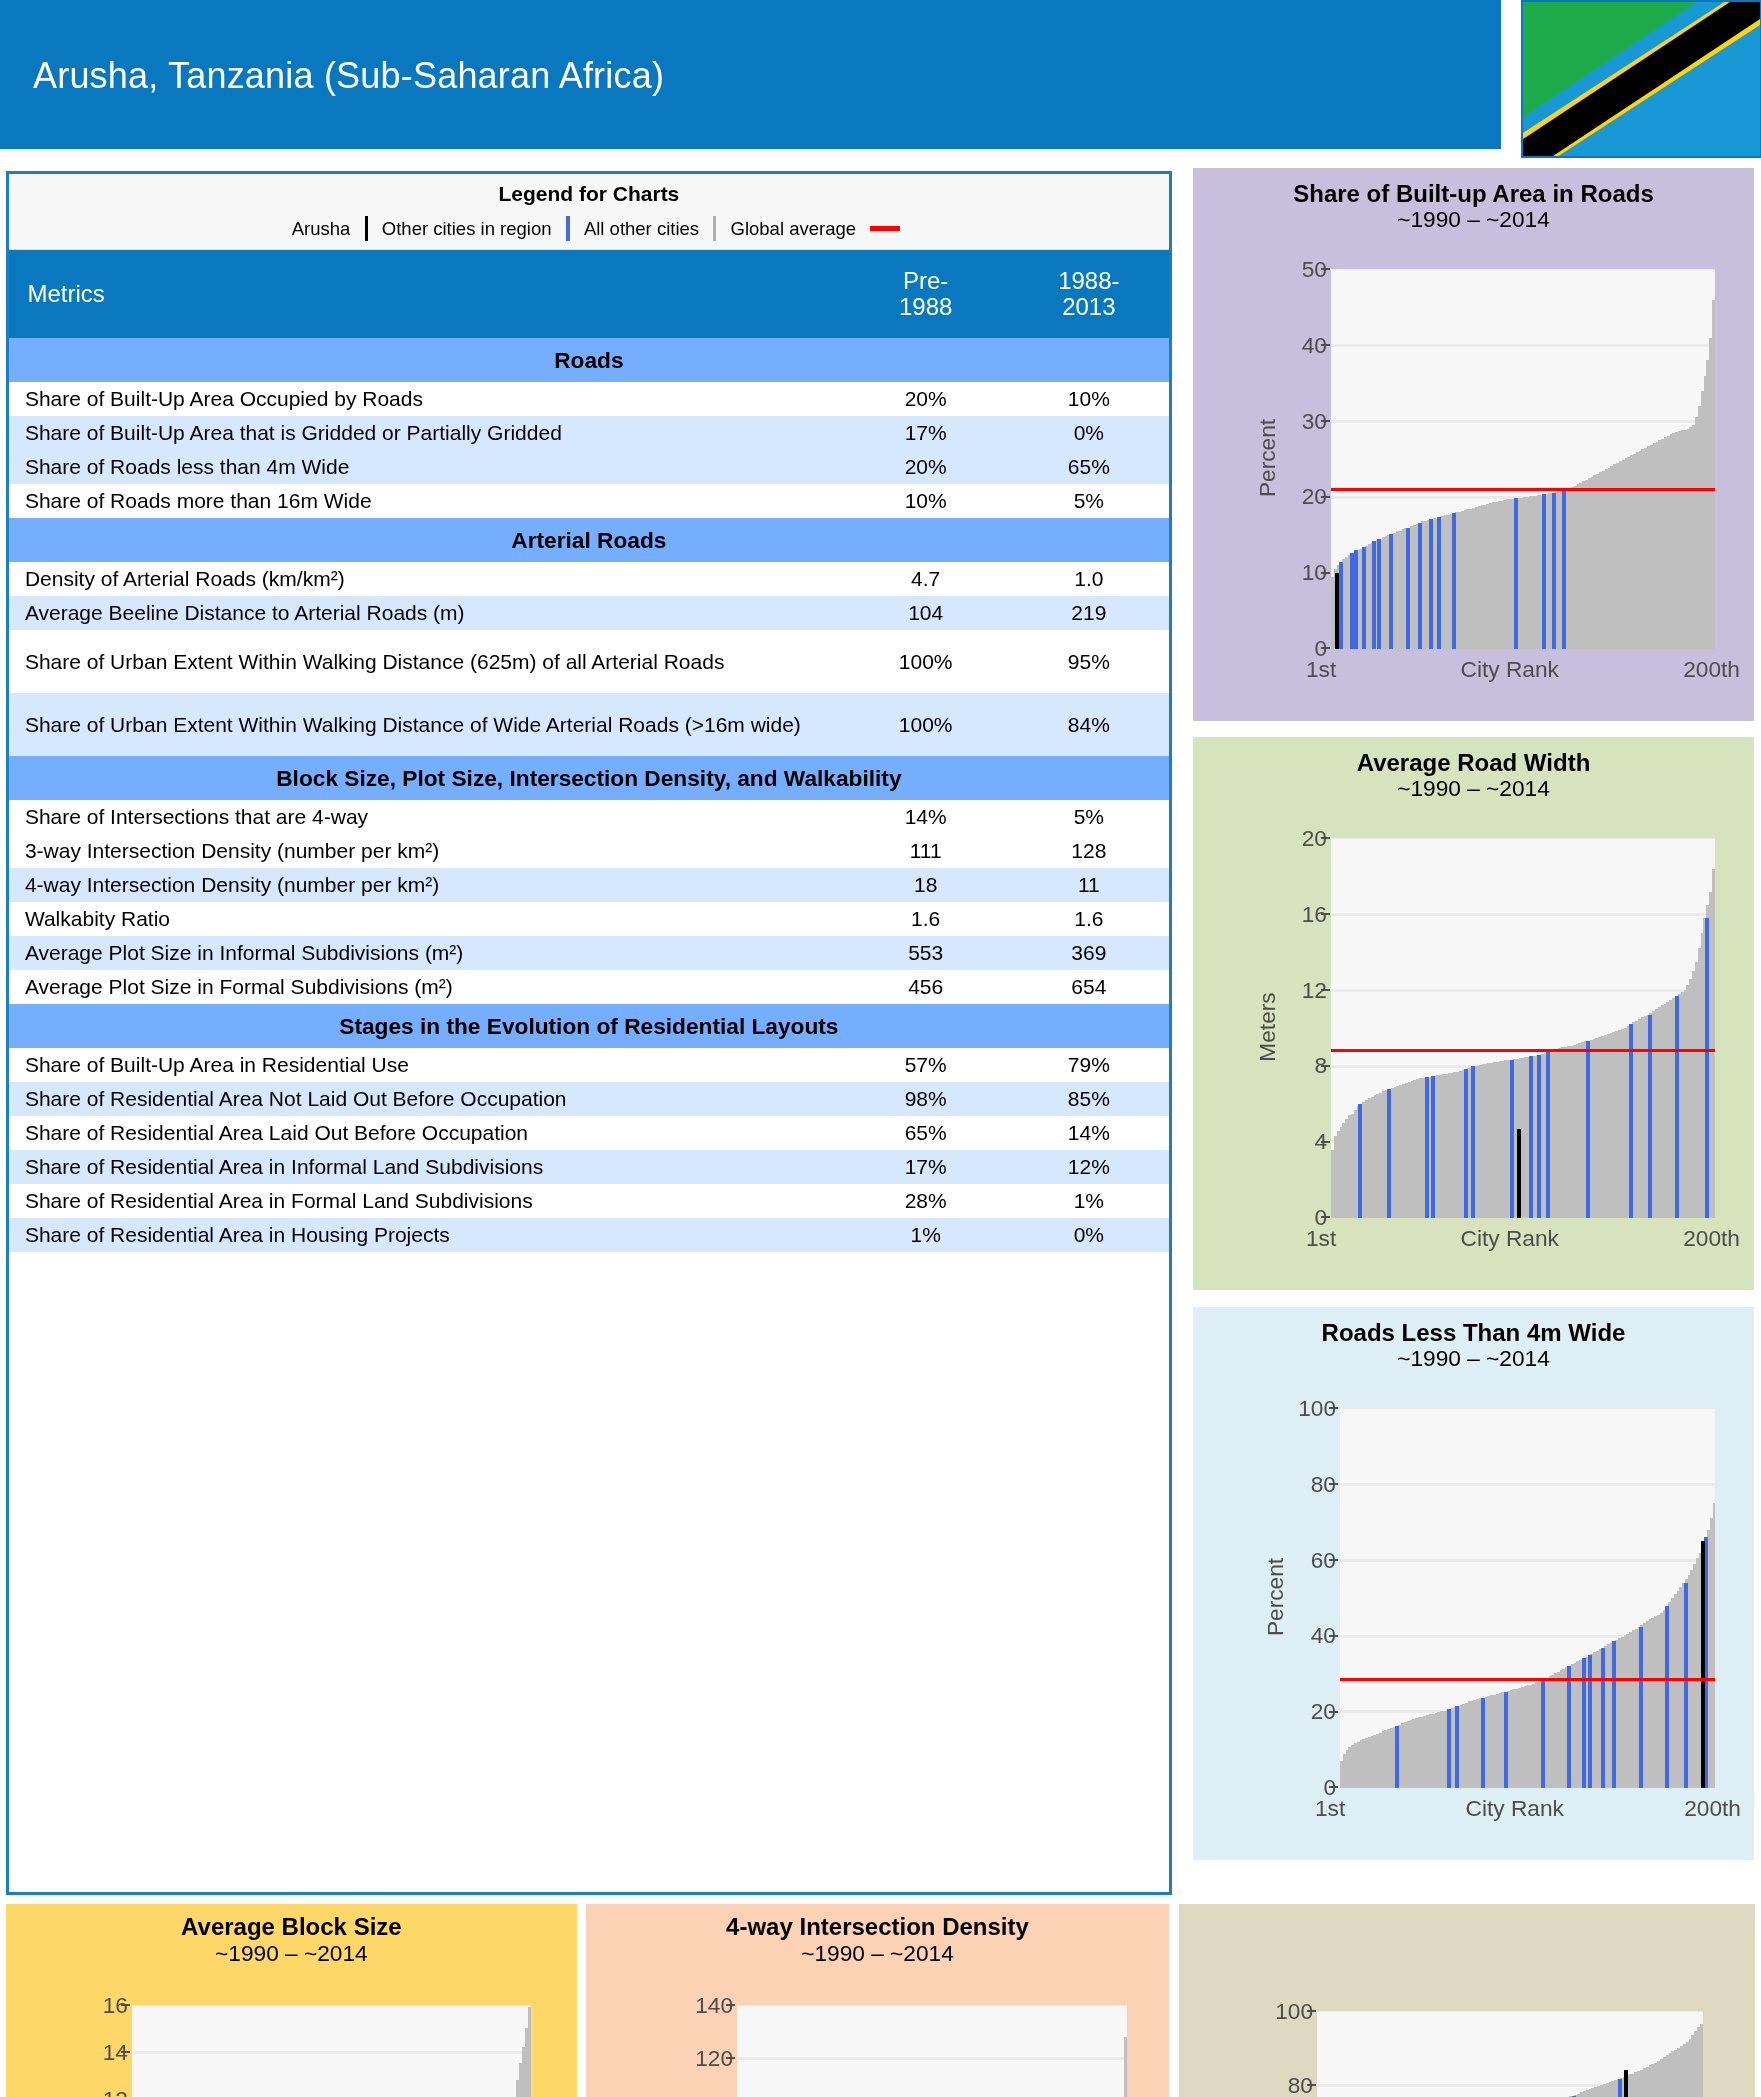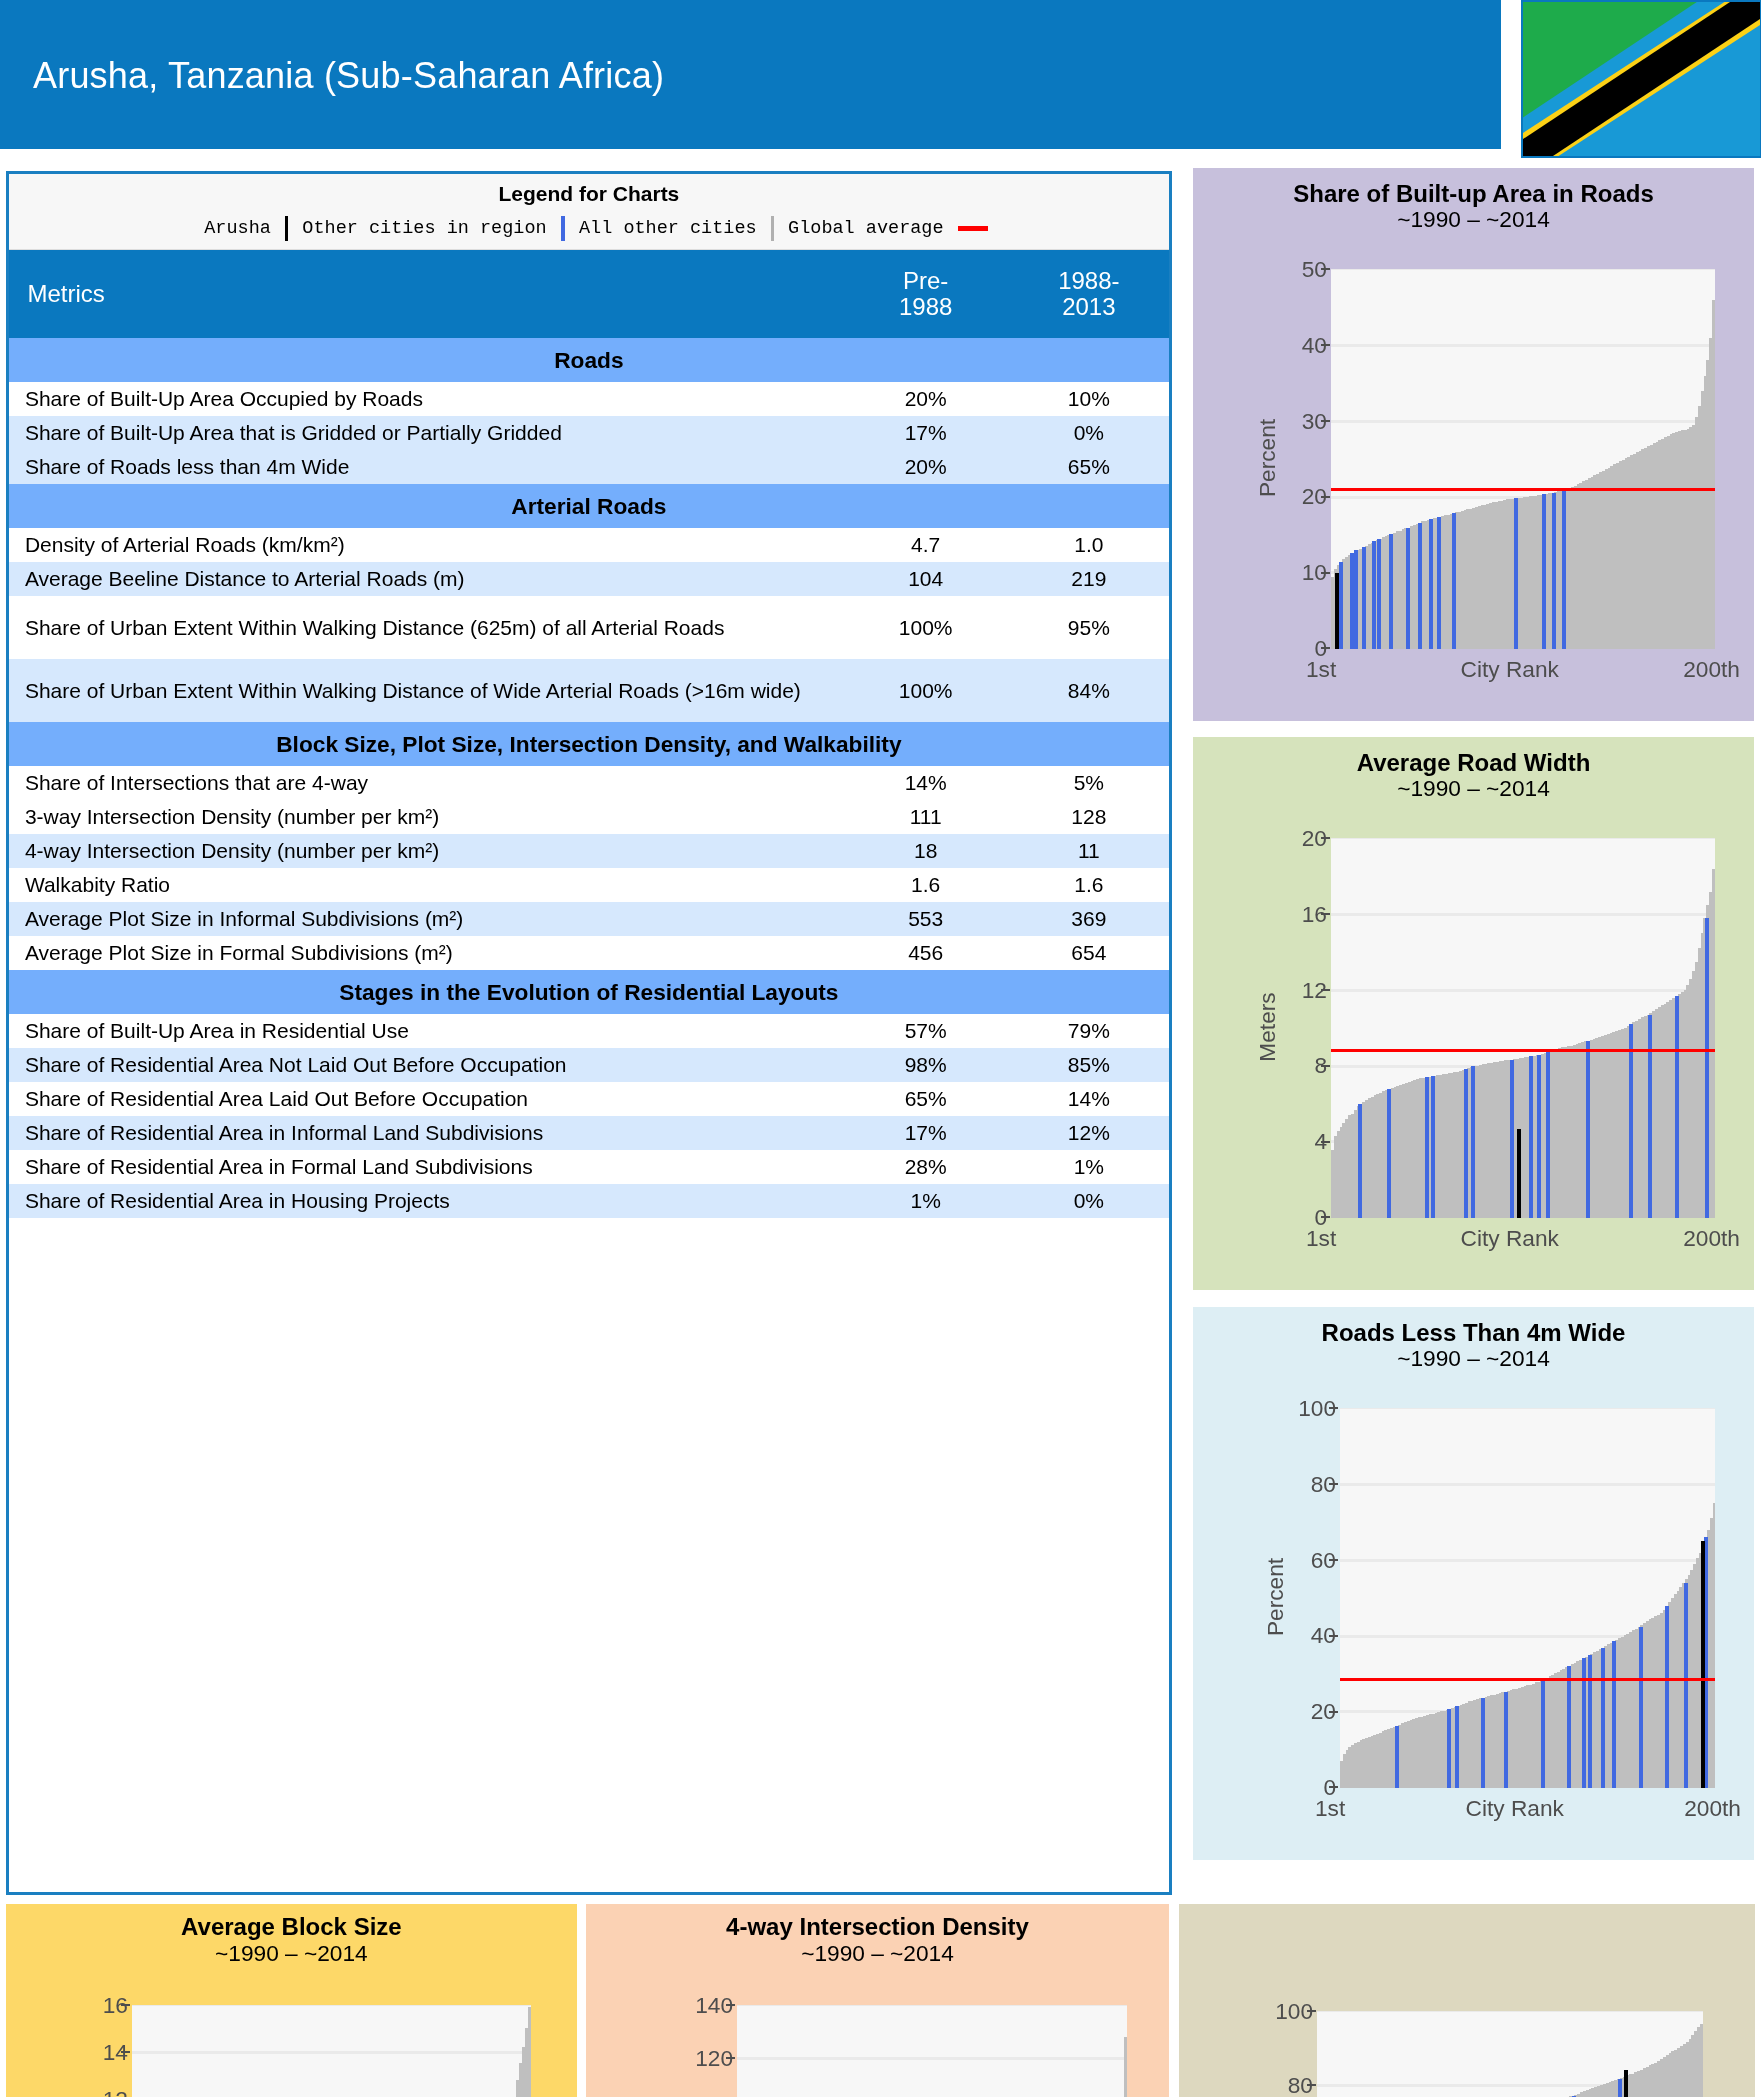--- a/index.html
+++ b/index.html
@@ -30,21 +30,21 @@
   }
   #legend-box {
     background:#f7f7f7; height:76px; width:100%;
     border-bottom:0.8px solid #dddddd;
   }
   #legend-title {
     text-align:center; font-weight:bold; font-size:21px; padding-top:8.4px; color:#000;
   }
   #legend-row {
     display:flex; align-items:center; justify-content:center;
-    gap:0px; padding-top:10px;font-family:Liberation Mono, monospace;
+    gap:0px; padding-top:10px;
   }
   .legend-entry { display:flex; align-items:center; font-size:18.5px; color:#000; }
   .legend-entry .lbl { padding:0 14.3px; white-space:nowrap; }
   .swatch-black { width:2.9px; height:25px; background:#000000; }
   .swatch-blue  { width:3.8px; height:25px; background:#4169E1; }
   .swatch-grey  { width:2.9px; height:25px; background:#b0b0b0; }
   .swatch-red   { width:30px; height:5px; background:#ff0000; }
 
   
   table#metrics { width:100%; border-collapse:collapse; table-layout:fixed; }
@@ -166,20 +166,25 @@
           </tr>
           <tr class="data even">
             <td class="label">Share of Built-Up Area that is Gridded or Partially Gridded</td>
             <td class="val">17%</td>
             <td class="val">0%</td>
           </tr>
           <tr class="data even">
             <td class="label">Share of Roads less than 4m Wide</td>
             <td class="val">20%</td>
             <td class="val">65%</td>
+          </tr>
+          <tr class="data odd">
+            <td class="label">Share of Roads more than 16m Wide</td>
+            <td class="val">10%</td>
+            <td class="val">5%</td>
           </tr>
           <tr class="section">
             <td colspan="3">Arterial Roads</td>
           </tr>
           <tr class="data odd">
             <td class="label">Density of Arterial Roads (km/km²)</td>
             <td class="val">4.7</td>
             <td class="val">1.0</td>
           </tr>
           <tr class="data even">

